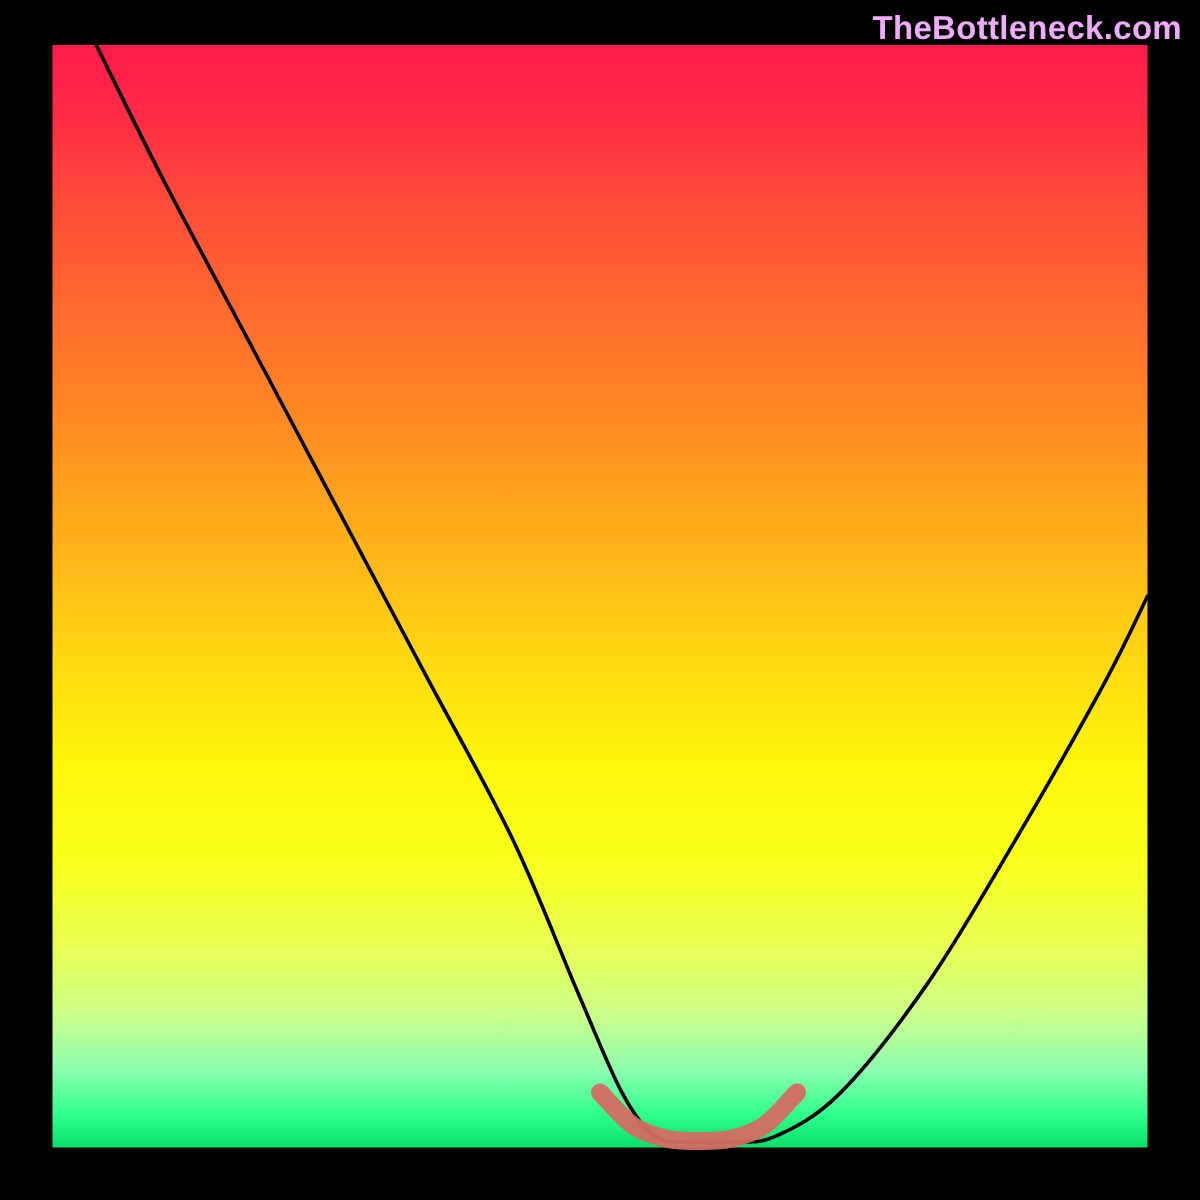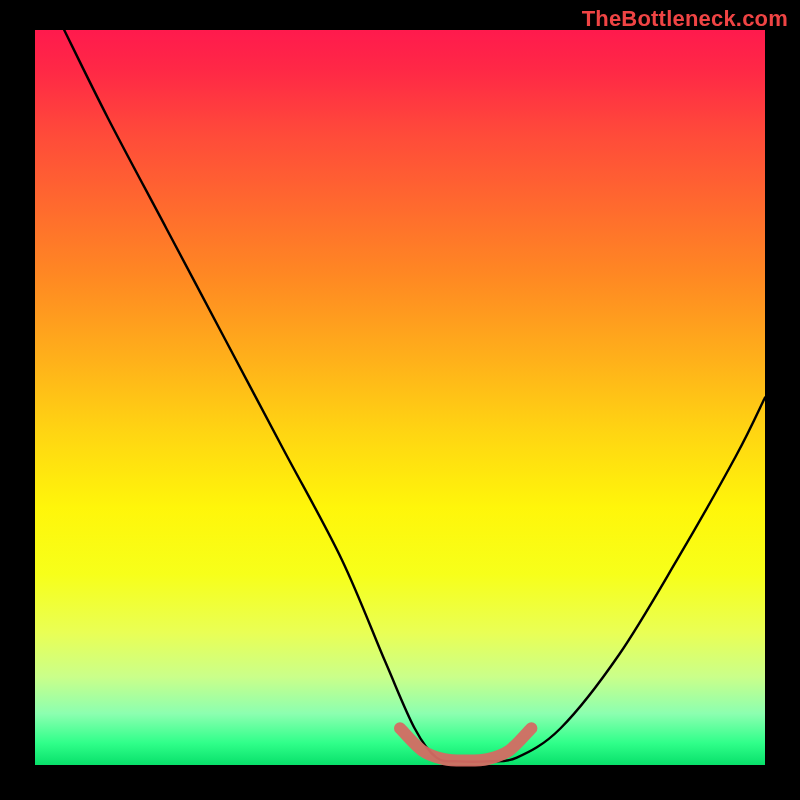--- a/index.html
+++ b/index.html
@@ -39,21 +39,21 @@
       #caff8a 88%,
       #8cffb0 93%,
       #30ff8a 97%,
       #08e06a 100%
     );
   }
   .watermark {
     position: absolute;
     top: 6px;
     right: 12px;
-    color: #ef4444;
+    color: #f0abfc;
     font-size: 22px;
     font-weight: 600;
     letter-spacing: 0.2px;
   }
   
   svg.overlay {
     position: absolute;
     left: 0;
     top: 0;
     width: 800px;

